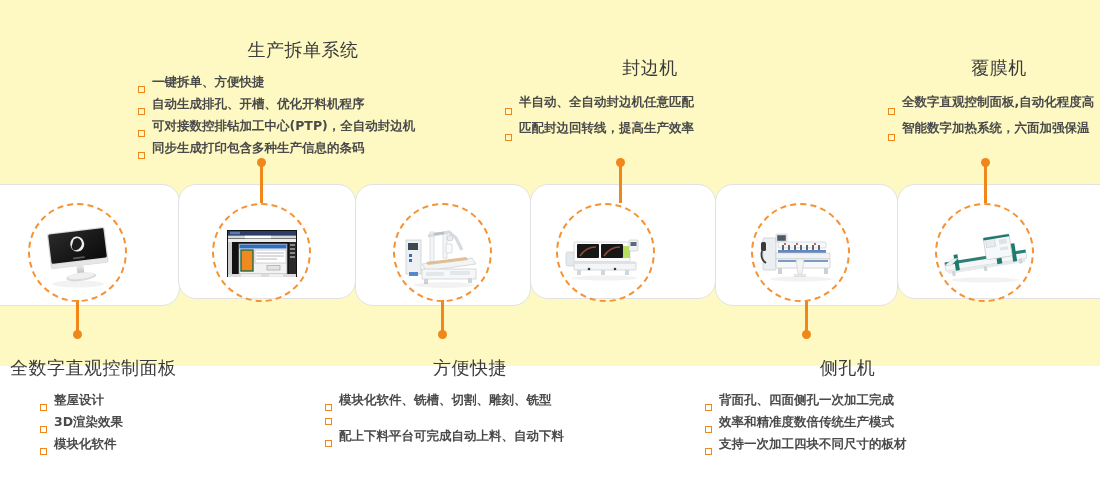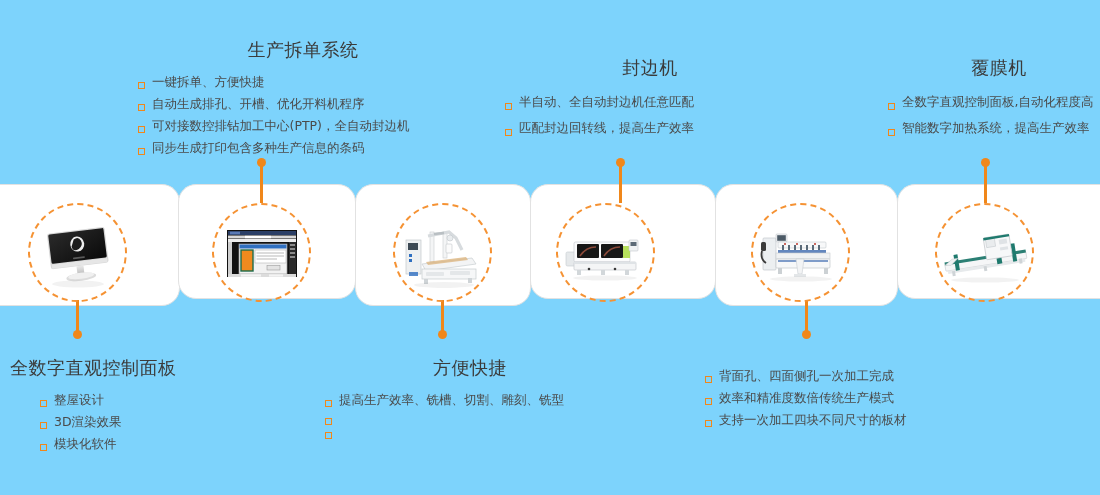--- a/index.html
+++ b/index.html
@@ -2,21 +2,21 @@
 <html><head>
 <meta charset="utf-8">
 <style>
   * { box-sizing: border-box; margin: 0; padding: 0; }
   html, body {
     width: 1100px; height: 495px;
     background: #ffffff;
     font-family: "DejaVu Sans", "Liberation Sans", sans-serif;
     overflow: hidden;
   }
-  #stage { position: relative; width: 1100px; height: 495px; background:#7dd3fc; }
+  #stage { position: relative; width: 1100px; height: 366px; background:#fef9c3; }
 
   
   .ribbon {
     position: absolute;
     border: 1.5px solid #e2e2e2;
     background: #ffffff;
     border-radius: 18px;
   }
 
   
@@ -40,21 +40,21 @@
 
   
   .block { position: absolute; z-index: 8; }
   .block-title {
     font-size: 18px; color: #3b3b3b; font-weight: 400;
     letter-spacing: .5px; white-space: nowrap;
   }
   .block ul { list-style: none; margin-top: 9px; }
   .block li {
     font-size: 12.5px; color: #4a4a4a; line-height: 22px;
-    display: flex; align-items: center; white-space: nowrap;
+    display: flex; align-items: flex-end; white-space: nowrap; font-weight: bold;
   }
   .bullet {
     flex: 0 0 auto;
     width: 7px; height: 7px;
     border: 1px solid #F0871A;
     margin-right: 7px; margin-top: 7px;
     background: transparent;
   }
   .t-center .block-title { text-align: center; }
 
@@ -321,21 +321,21 @@
 
   <div class="block t-center" style="left:888px; top:56px; width:222px;">
     <div class="block-title">覆膜机</div>
     <ul>
       <li style="line-height:26px;">
           <span class="bullet" style="margin-top:9px;"></span>
           <span>全数字直观控制面板,自动化程度高</span>
         </li>
       <li style="line-height:26px;">
           <span class="bullet" style="margin-top:9px;"></span>
-          <span>智能数字加热系统，提高生产效率</span>
+          <span>智能数字加热系统，六面加强保温</span>
         </li>
     </ul>
   </div>
 
   <div class="block" style="left:10px; top:356px; width:250px;">
     <div class="block-title">全数字直观控制面板</div>
     <ul style="margin-left:30px;">
       <li>
           <span class="bullet"></span>
           <span>整屋设计</span>
@@ -349,32 +349,34 @@
           <span>模块化软件</span>
         </li>
     </ul>
   </div>
 
   <div class="block t-center" style="left:325px; top:356px; width:290px;">
     <div class="block-title">方便快捷</div>
     <ul>
       <li>
           <span class="bullet"></span>
-          <span>提高生产效率、铣槽、切割、雕刻、铣型</span>
-        </li>
-      <li>
-          <span class="bullet"></span>
-        </li>
-      <li>
-          <span class="bullet"></span>
+          <span>模块化软件、铣槽、切割、雕刻、铣型</span>
+        </li>
+      <li>
+          <span class="bullet"></span>
+        </li>
+      <li>
+          <span class="bullet"></span>
+          <span>配上下料平台可完成自动上料、自动下料</span>
         </li>
     </ul>
   </div>
 
   <div class="block t-center" style="left:705px; top:356px; width:285px;">
+    <div class="block-title">侧孔机</div>
     <ul>
       <li>
           <span class="bullet"></span>
           <span>背面孔、四面侧孔一次加工完成</span>
         </li>
       <li>
           <span class="bullet"></span>
           <span>效率和精准度数倍传统生产模式</span>
         </li>
       <li>

